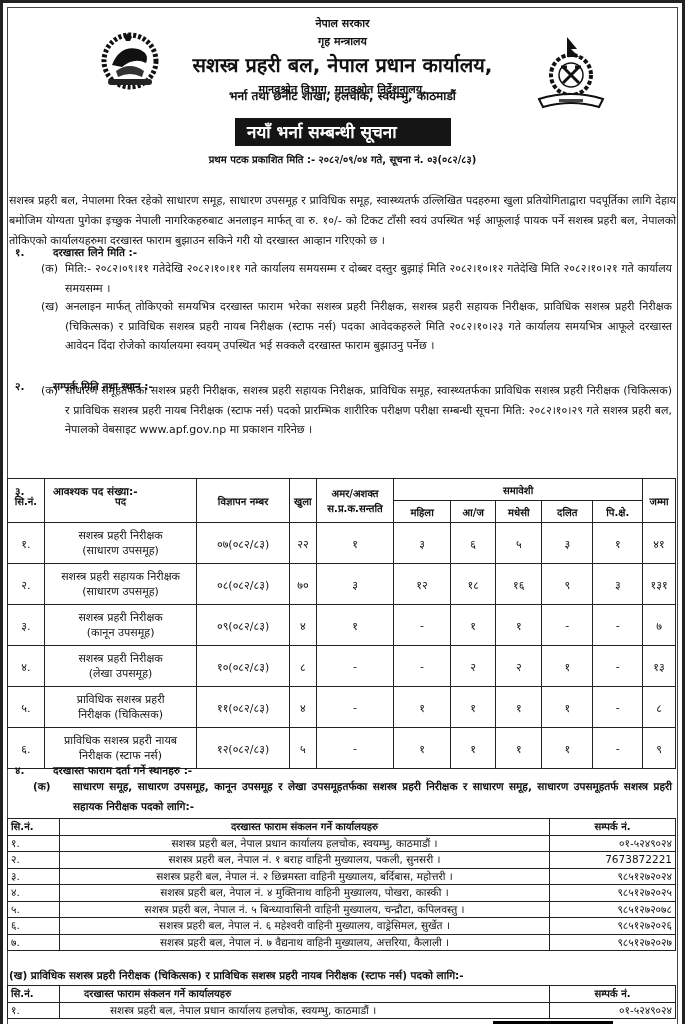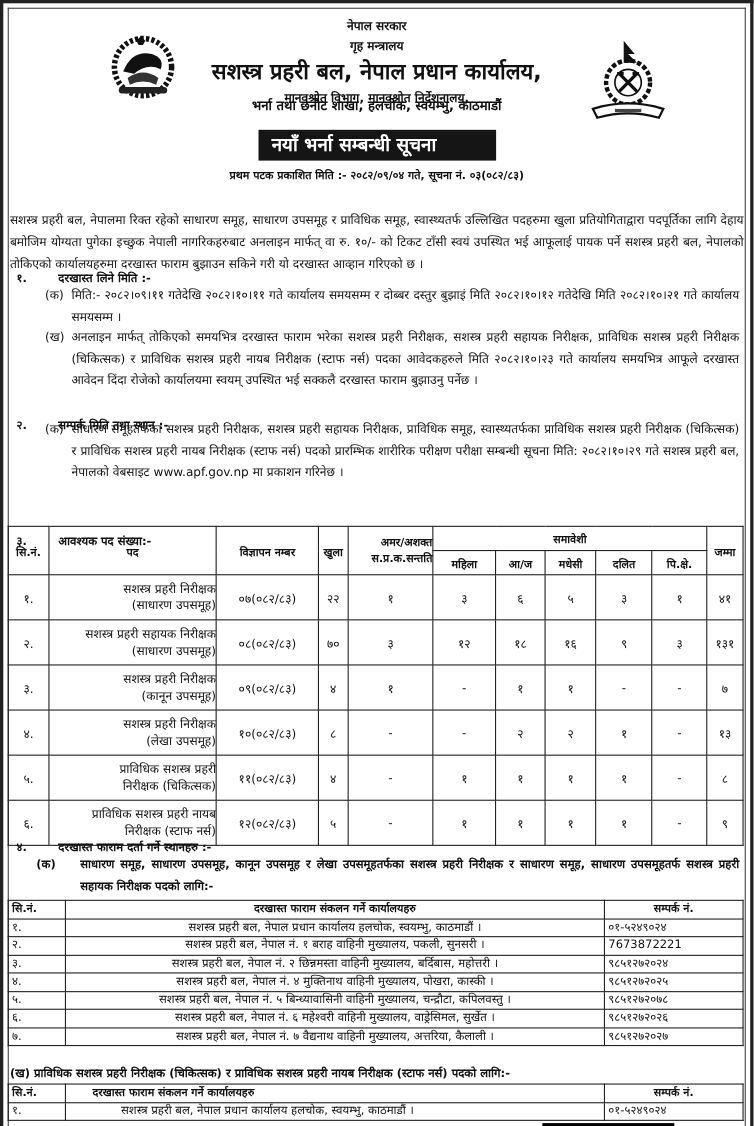--- a/index.html
+++ b/index.html
@@ -20,26 +20,26 @@
   .intro { left:6px; right:6px; top:164px; }
   .sec { position:absolute; font-size:10.5px; font-weight:bold; }
   .sec .num { display:inline-block; width:38px; }
   .sub { position:absolute; font-size:11px; line-height:19.5px; text-align:justify; }
   .sub .lbl { position:absolute; left:-24px; top:0; }
   table { border-collapse:collapse; position:absolute; }
   .t3 { left:4px; top:475px; width:669px; font-size:11px; }
   .t3 td, .t3 th { border:1.5px solid #222; text-align:center; padding:0; font-weight:normal; }
   .t3 th { font-weight:bold; font-size:10px; }
   .t3 tr.body-row td { height:40px; vertical-align:middle; }
-  .t3 .pad { line-height:15px;text-align:right; }
+  .t3 .pad { line-height:15px; }
   .t4 { left:4px; width:669px; font-size:10.5px; }
   .t4 td, .t4 th { border:1.5px solid #222; padding:0 3px; height:15.5px; line-height:15px; }
   .t4 th { font-weight:bold; font-size:10px; }
   .t4 td.c { text-align:center; }
-  .t4 td.n { text-align:left; }
+  .t4 td.n { text-align:right; }
   .redact { position:absolute; left:490px; top:1018px; width:120px; height:6px; background:#000; }
 </style>
 </head>
 <body>
 
 <div class="page">
   <div class="inner"></div>
 
   <svg class="logo-left" viewBox="0 0 64 64">
     <circle cx="32" cy="30" r="26" fill="none" stroke="#111" stroke-width="5" stroke-dasharray="3 2"></circle>

